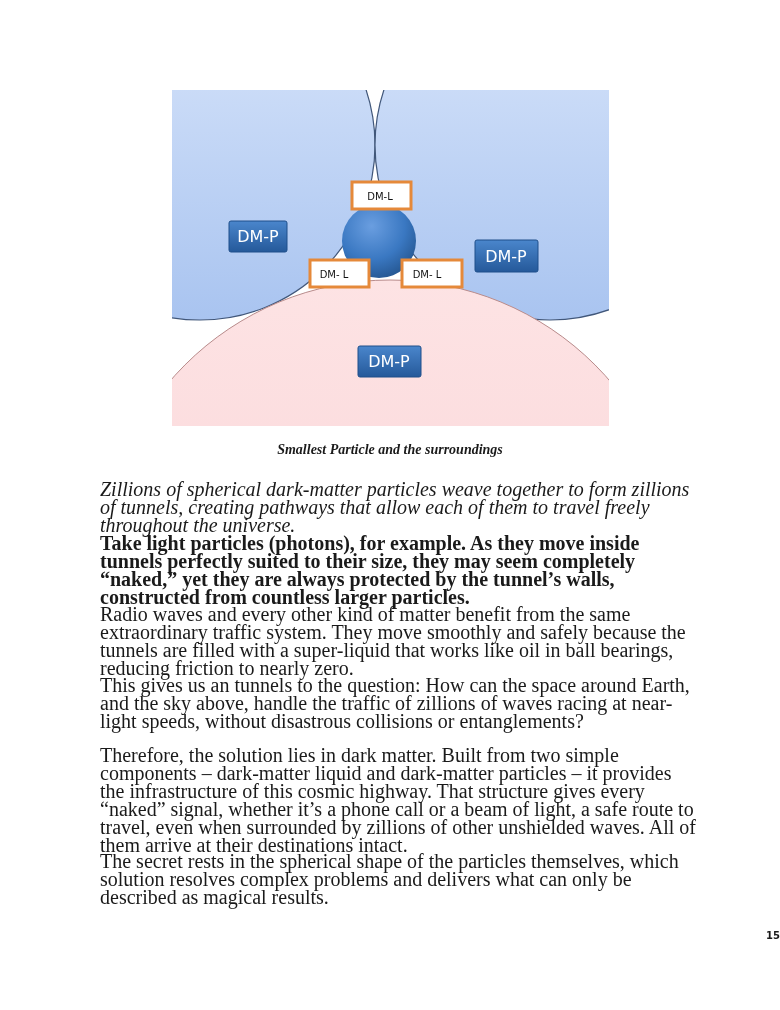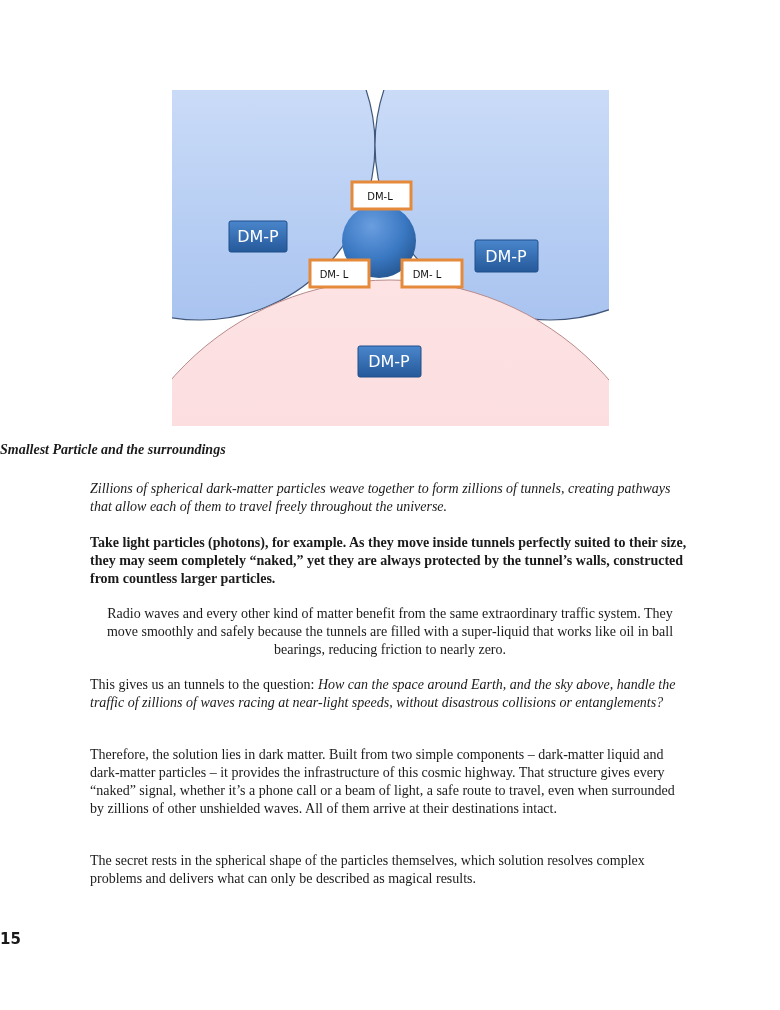--- a/index.html
+++ b/index.html
@@ -1,23 +1,23 @@
 <!DOCTYPE html>
 <html><head>
 <meta charset="utf-8">
 <style>
   html, body { margin: 0; padding: 0; background: #ffffff; }
   body { width: 780px; height: 1010px; position: relative; overflow: hidden; font-family: "Liberation Serif", serif; color: #1a1a1a; }
   .figure { position: absolute; left: 172px; top: 90px; width: 437px; height: 336px; overflow: hidden; }
   .figure svg { display: block; }
-  .caption { position: absolute; left: 0; width: 780px; top: 442px; font-style: italic; font-weight: bold; font-size: 14px; }
-  .para { position: absolute; left: 90px; width: 600px; font-size: 14px; line-height: 18px; margin: 0; }
-  .para .q { font-style: italic; }
+  .caption { position: absolute; left: 0; width: 780px; top: 442px; text-align: center; font-style: italic; font-weight: bold; font-size: 14px; }
+  .para { position: absolute; left: 100px; width: 600px; font-size: 20px; line-height: 18px; margin: 0; }
+  .para .q { }
   .ital { font-style: italic; }
-  .page-num { position: absolute; left: 0; width: 780px; top: 930px; text-align: left; font-family: "DejaVu Sans", sans-serif; font-weight: bold; font-size: 15px; }
+  .page-num { position: absolute; left: 0; width: 780px; top: 930px; text-align: right; font-family: "DejaVu Sans", sans-serif; font-weight: bold; font-size: 10px; }
   .lbl-p { font-family: "DejaVu Sans", sans-serif; font-size: 16px; fill: #ffffff; }
   .lbl-l { font-family: "DejaVu Sans", sans-serif; font-size: 10px; fill: #111111; }
 </style>
 </head>
 <body>
 
 <div class="figure">
   <svg width="437" height="336" viewBox="0 0 437 336">
     <defs>
       <linearGradient id="gBlue" x1="0" y1="0" x2="0" y2="1">
@@ -69,18 +69,18 @@
       <rect x="230" y="170" width="60" height="27" fill="#ffffff" stroke="#e5893a" stroke-width="3"></rect>
       <text class="lbl-l" x="255" y="188" text-anchor="middle">DM- L</text>
     </g>
   </svg>
 </div>
 
 <div class="caption">Smallest Particle and the surroundings</div>
 
 <p class="para ital" style="top:480px;">Zillions of spherical dark-matter particles weave together to form zillions of tunnels, creating pathways that allow each of them to travel freely throughout the universe.</p>
 <p class="para" style="top:534px;font-weight:bold;">Take light particles (photons), for example. As they move inside tunnels perfectly suited to their size, they may seem completely “naked,” yet they are always protected by the tunnel’s walls, constructed from countless larger particles.</p>
-<p class="para" style="top:605px;text-align:center;">Radio waves and every other kind of matter benefit from the same extraordinary traffic system. They move smoothly and safely because the tunnels are filled with a super-liquid that works like oil in ball bearings, reducing friction to nearly zero.</p>
+<p class="para" style="top:605px;">Radio waves and every other kind of matter benefit from the same extraordinary traffic system. They move smoothly and safely because the tunnels are filled with a super-liquid that works like oil in ball bearings, reducing friction to nearly zero.</p>
 <p class="para" style="top:676px;"><span>This gives us an tunnels to the question: </span><span class="q">How can the space around Earth, and the sky above, handle the traffic of zillions of waves racing at near-light speeds, without disastrous collisions or entanglements?</span></p>
 <p class="para" style="top:746px;">Therefore, the solution lies in dark matter. Built from two simple components – dark-matter liquid and dark-matter particles – it provides the infrastructure of this cosmic highway. That structure gives every “naked” signal, whether it’s a phone call or a beam of light, a safe route to travel, even when surrounded by zillions of other unshielded waves. All of them arrive at their destinations intact.</p>
 <p class="para" style="top:852px;">The secret rests in the spherical shape of the particles themselves, which solution resolves complex problems and delivers what can only be described as magical results.</p>
 
 <div class="page-num">15</div>
 
 </body></html>

